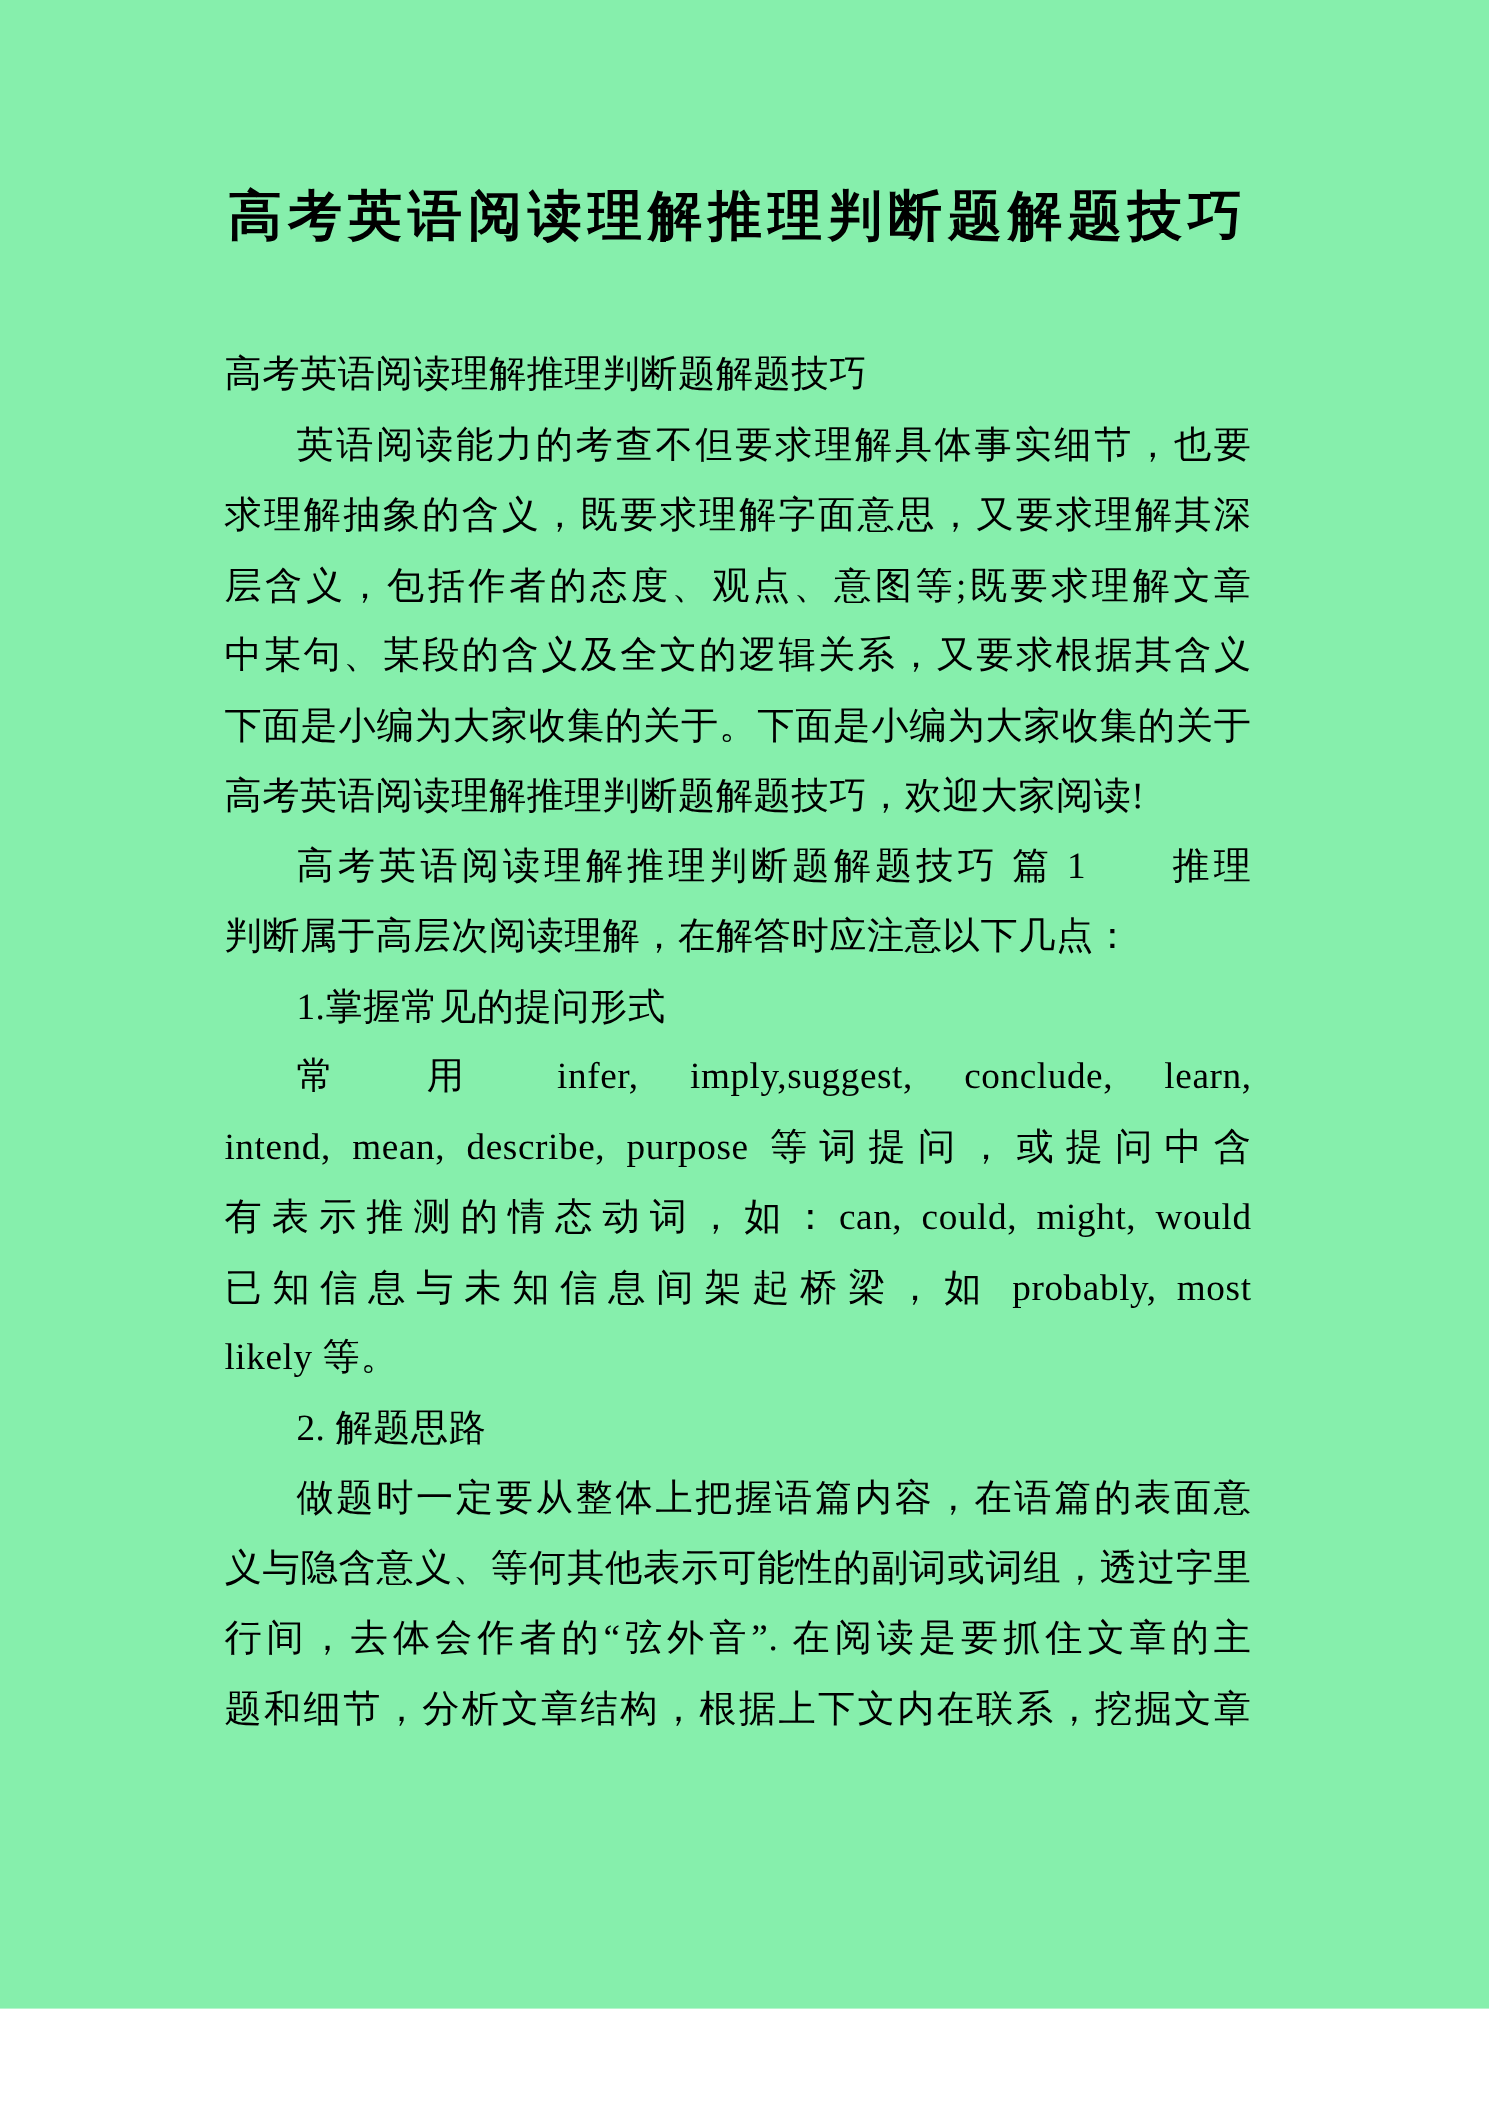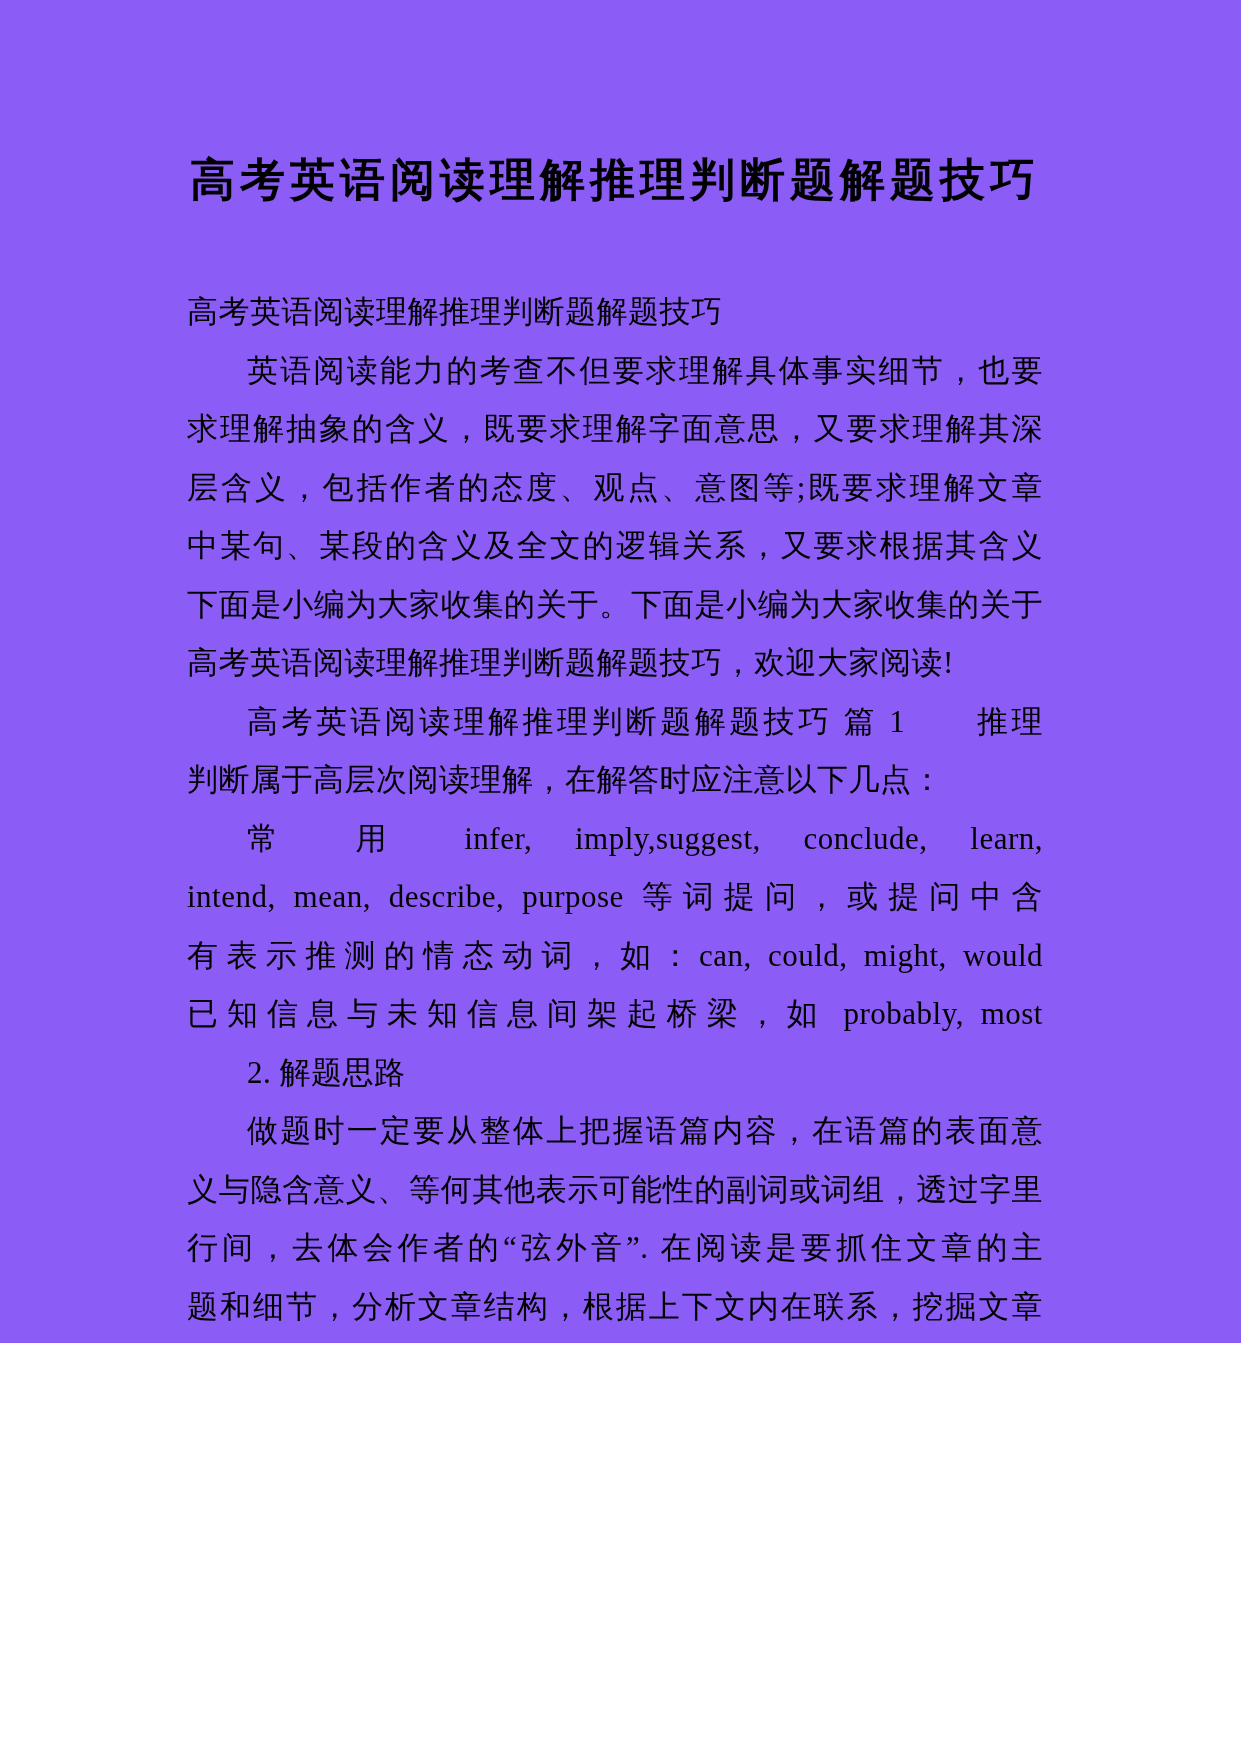--- a/index.html
+++ b/index.html
@@ -3,22 +3,22 @@
 <meta charset="utf-8">
 <style>
   html, body {
     margin: 0;
     padding: 0;
     background: #ffffff;
   }
   .page {
     position: relative;
     width: 1241px;
-    height: 1343px;
-    background: #8b5cf6;
+    height: 1674px;
+    background: #86efac;
     overflow: hidden;
     font-family: "Liberation Serif", "DejaVu Serif", serif;
     color: #000000;
   }
   .page-title {
     position: absolute;
     top: 146px;
     left: 187px;
     width: 856px;
     margin: 0;
@@ -62,23 +62,25 @@
   <div class="content">
       <div class="line">高考英语阅读理解推理判断题解题技巧</div>
       <div class="line indent justify">英语阅读能力的考查不但要求理解具体事实细节，也要</div>
       <div class="line justify">求理解抽象的含义，既要求理解字面意思，又要求理解其深</div>
       <div class="line justify">层含义，包括作者的态度、观点、意图等;既要求理解文章</div>
       <div class="line justify">中某句、某段的含义及全文的逻辑关系，又要求根据其含义</div>
       <div class="line justify">下面是小编为大家收集的关于。下面是小编为大家收集的关于</div>
       <div class="line">高考英语阅读理解推理判断题解题技巧，欢迎大家阅读!</div>
       <div class="line indent justify">高考英语阅读理解推理判断题解题技巧 篇 1　　推理</div>
       <div class="line">判断属于高层次阅读理解，在解答时应注意以下几点：</div>
+      <div class="line indent">1.掌握常见的提问形式</div>
       <div class="line indent justify">常 用 infer, imply,suggest, conclude, learn,</div>
       <div class="line justify">intend, mean, describe, purpose 等词提问，或提问中含</div>
       <div class="line justify">有表示推测的情态动词，如：can, could, might, would</div>
       <div class="line justify">已知信息与未知信息间架起桥梁，如 probably, most</div>
+      <div class="line">likely 等。</div>
       <div class="line indent">2. 解题思路</div>
       <div class="line indent justify">做题时一定要从整体上把握语篇内容，在语篇的表面意</div>
       <div class="line justify">义与隐含意义、等何其他表示可能性的副词或词组，透过字里</div>
       <div class="line justify">行间，去体会作者的“弦外音”. 在阅读是要抓住文章的主</div>
       <div class="line justify">题和细节，分析文章结构，根据上下文内在联系，挖掘文章</div>
     </div>
 </div>
 
 </body></html>

